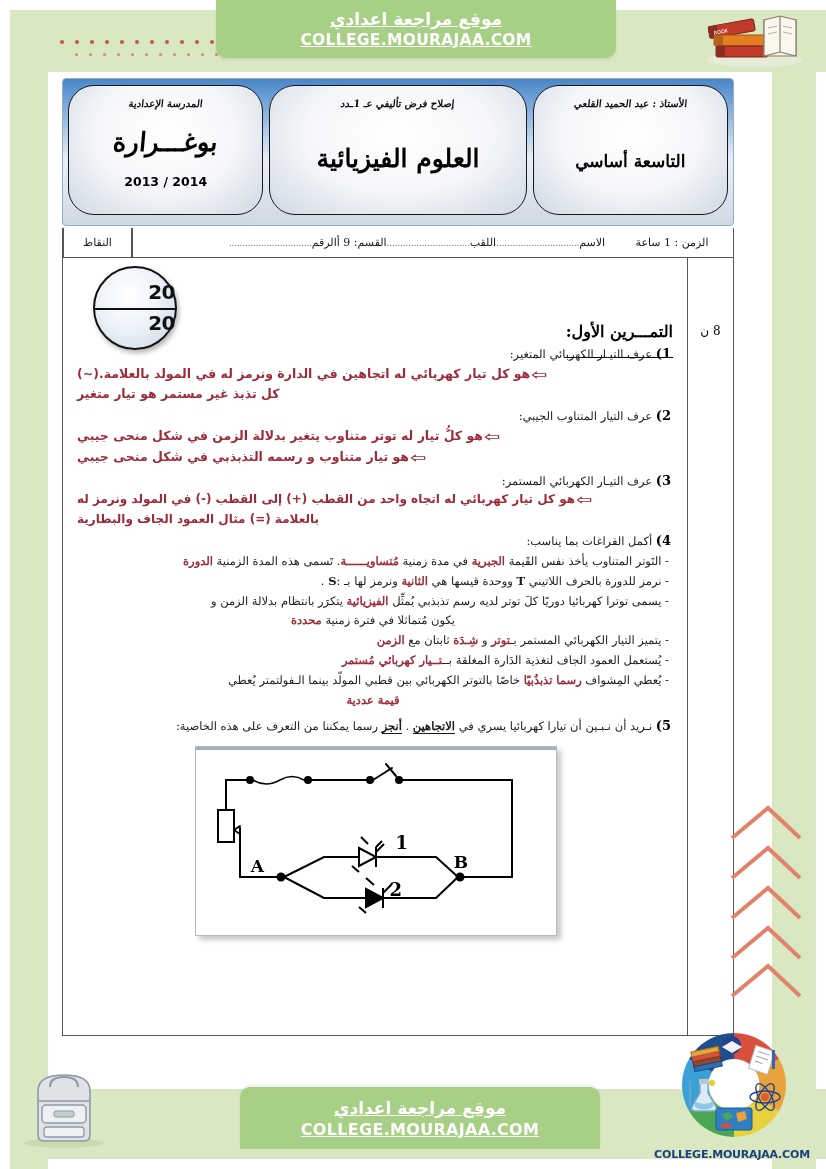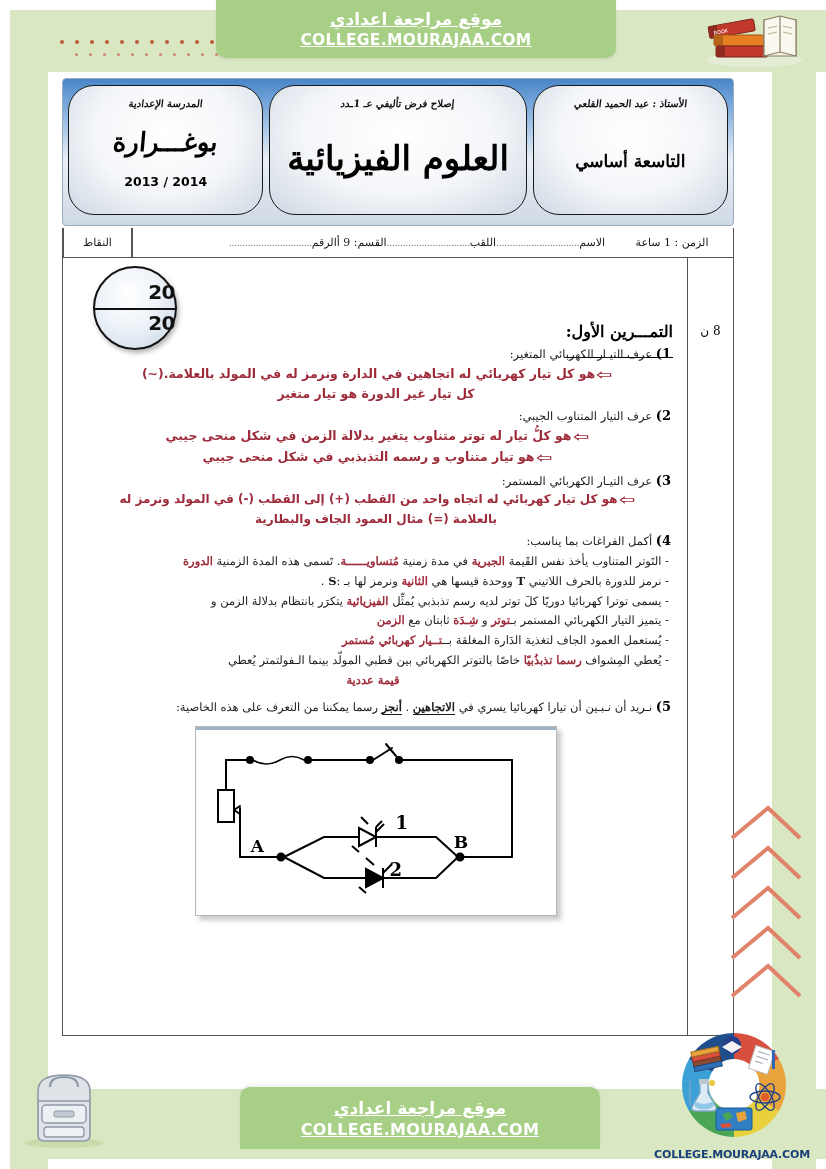--- a/index.html
+++ b/index.html
@@ -117,21 +117,21 @@
   }
   .hdr-box.mid { flex:1.32; }
   .hdr-small {
     font-size:10px; color:#111; direction:rtl;
     position:absolute; top:12px; width:100%; text-align:center;
     font-family:"DejaVu Serif", serif;
     transform: skewX(-6deg);
     font-weight:600;
   }
   .hdr-big {
-    font-size:34px; font-weight:bold; color:#000; direction:rtl;
+    font-size:25px; font-weight:bold; color:#000; direction:rtl;
     margin-top:16px; font-family:"DejaVu Serif", serif;
   }
   .hdr-big.script {
     font-size:26px; letter-spacing:1px;
     transform: skewX(-5deg);
   }
   .hdr-big.left-name {
     font-size:17px; margin-top:22px;
   }
   .hdr-year {
@@ -214,21 +214,21 @@
     direction:rtl; text-align:right;
     font-size:11.5px; color:#1a1a1a;
     font-family:"DejaVu Serif", serif;
     margin:3px 4px 1px 0;
     line-height:1.5;
   }
   .q-num { font-weight:bold; font-size:13px; color:#000; }
 
   
   .ans {
-    direction:rtl; text-align:center;
+    direction:rtl; text-align:left;
     font-size:12.5px; font-weight:bold;
     color:#9e2b3a;
     line-height:1.45;
     margin:0 0 1px 0;
     white-space:nowrap;
   }
   .ans.r2 { font-size:12px; }
   .arrow-gl {
     display:inline-block; color:#9e2b3a;
     font-size:13px; transform:scaleX(1.5);
@@ -423,21 +423,21 @@
         <span style="border-bottom:1.4px solid #000;padding-bottom:16px;">التمـــرين الأول:</span>
       </div>
 
       <div class="q-line">
         <span class="q-num">1)</span>
         <span>عرف التيـار الكهربائي المتغير:</span>
       </div>
       <div class="ans">
         <span class="arrow-gl">⇦</span><span>هو كل تيار كهربائي له اتجاهين في الدارة ونرمز له في المولد بالعلامة.(∽)</span>
       </div>
-      <div class="ans">كل تيار غير الدورة هو تيار متغير</div>
+      <div class="ans">كل تذبذ غير مستمر هو تيار متغير</div>
 
       <div class="q-line">
         <span class="q-num">2)</span>
         <span>عرف التيار المتناوب الجيبي:</span>
       </div>
       <div class="ans">
         <span class="arrow-gl">⇦</span><span>هو كلُّ تيار له توتر متناوب يتغير بدلالة الزمن في شكل منحى جيبي</span>
       </div>
       <div class="ans">
         <span class="arrow-gl">⇦</span><span>هو تيار متناوب و رسمه التذبذبي في شكل منحى جيبي</span>
@@ -454,20 +454,21 @@
 
       <div class="q-line">
         <span class="q-num">4)</span>
         <span>أكمل الفراغات بما يناسب:</span>
       </div>
 
       <div id="fill-blanks">
           <div class="fb"><span>- التَوتر المتناوب يأخذ نفس القَيمة </span><span class="fill">الجبرية</span><span> في مدة زمنية </span><span class="fill">مُتساويــــــة</span><span>. تَسمى هذه المدة الزمنية </span><span class="fill">الدورة</span></div>
           <div class="fb"><span>- نرمز للدورة بالحرف اللاتيني </span><span class="lat">T</span><span> ووحدة قيسها هي </span><span class="fill">الثانية</span><span> ونرمز لها بـ :</span><span class="lat">S</span><span> .</span></div>
           <div class="fb"><span>- يسمى  توترا كهربائيا دوريًا كلَ توتر لديه رسم تذبذبي يُمثِّل </span><span class="fill">الفيزيائية</span><span> يتكرَر بانتظام بدلالة الزمن و</span></div>
+          <div class="fb center"><span>يكون مُتماثلا في فترة زمنية  </span><span class="fill">محددة</span></div>
           <div class="fb"><span>- يتميز التيار الكهربائي المستمر بـ</span><span class="fill">توتر</span><span> و  </span><span class="fill">شِـدَة</span><span> ثابتان مع </span><span class="fill">الزمن</span></div>
           <div class="fb"><span>- يُستعمل العمود الجاف لتغذية الدَارة المغلقة بــ</span><span class="fill">تــيار كهربائي مُستمر</span></div>
           <div class="fb"><span>- يُعطي المِشواف </span><span class="fill">رسما تذبذُبيًا</span><span> خاصًا بالتوتر الكهربائي بين قطبي المولّد بينما الـفولتمتر يُعطي</span></div>
           <div class="fb center"><span class="fill">قيمة  عددية</span></div>
         </div>
 
       <div class="q-line" style="margin-top:7px;">
         <span class="q-num">5)</span>
         <span>نـريد أن نـبـين أن تيارا كهربائيا يسري في</span>
         <span class="uline">الاتجاهين</span>

